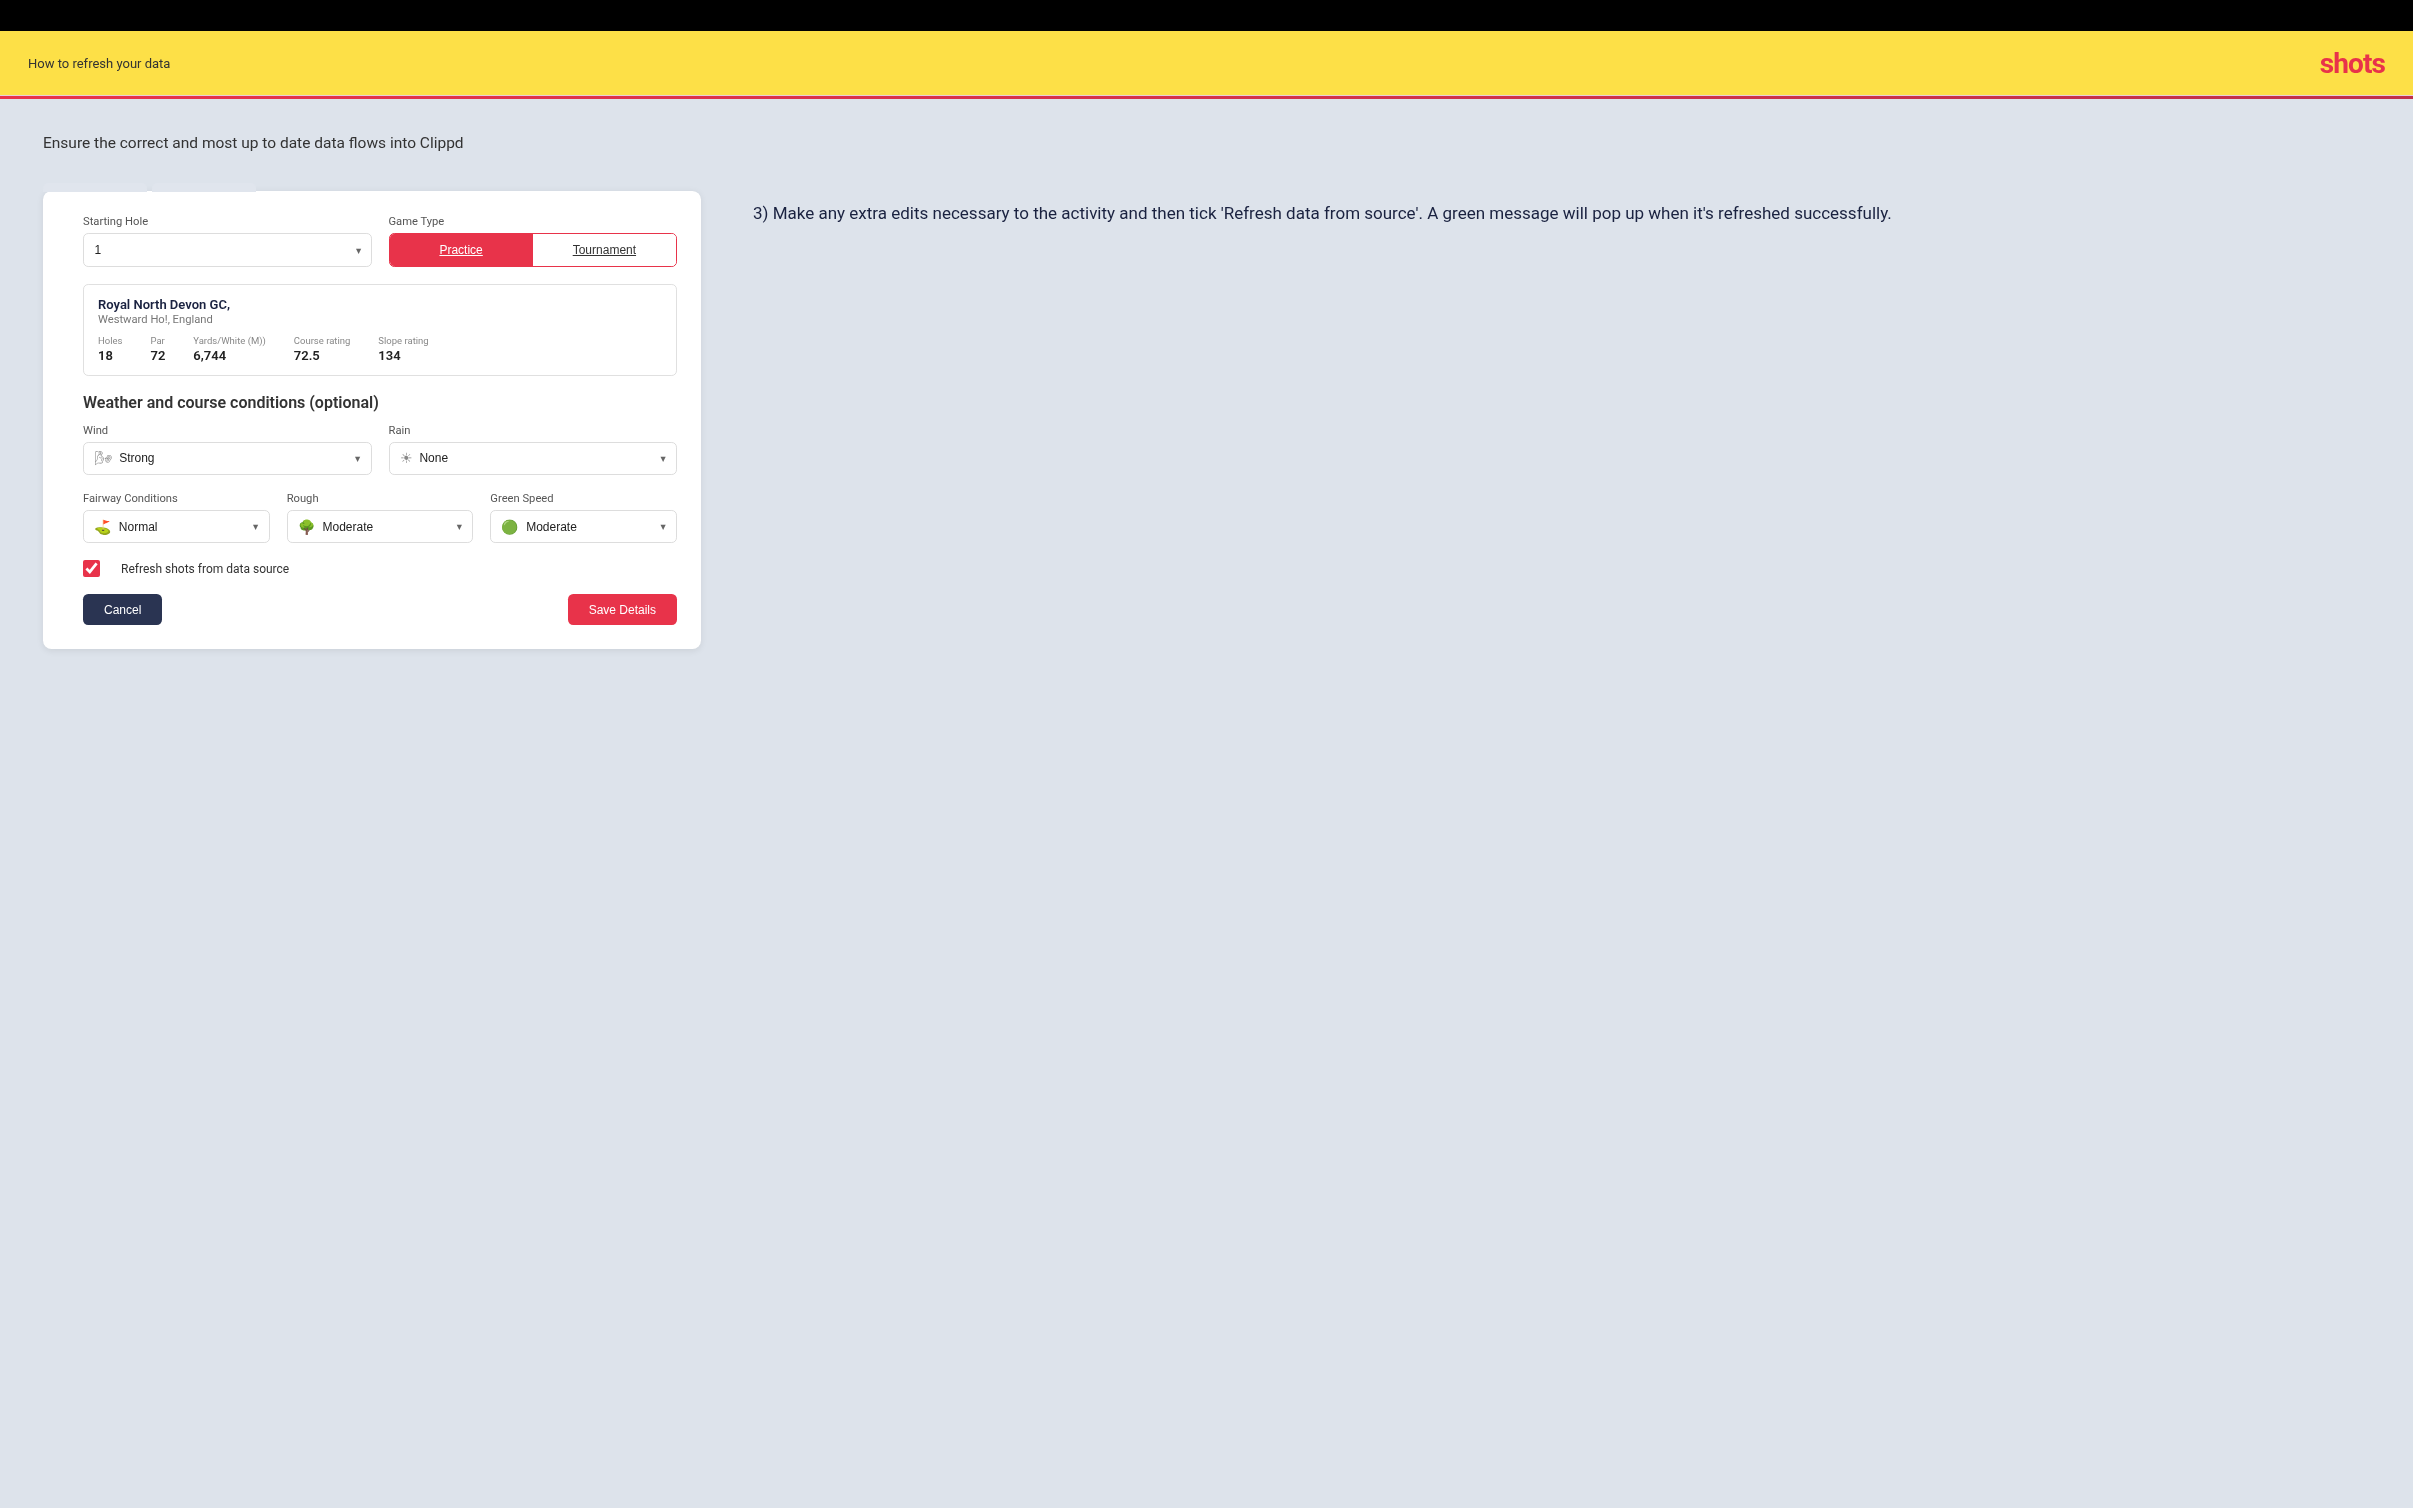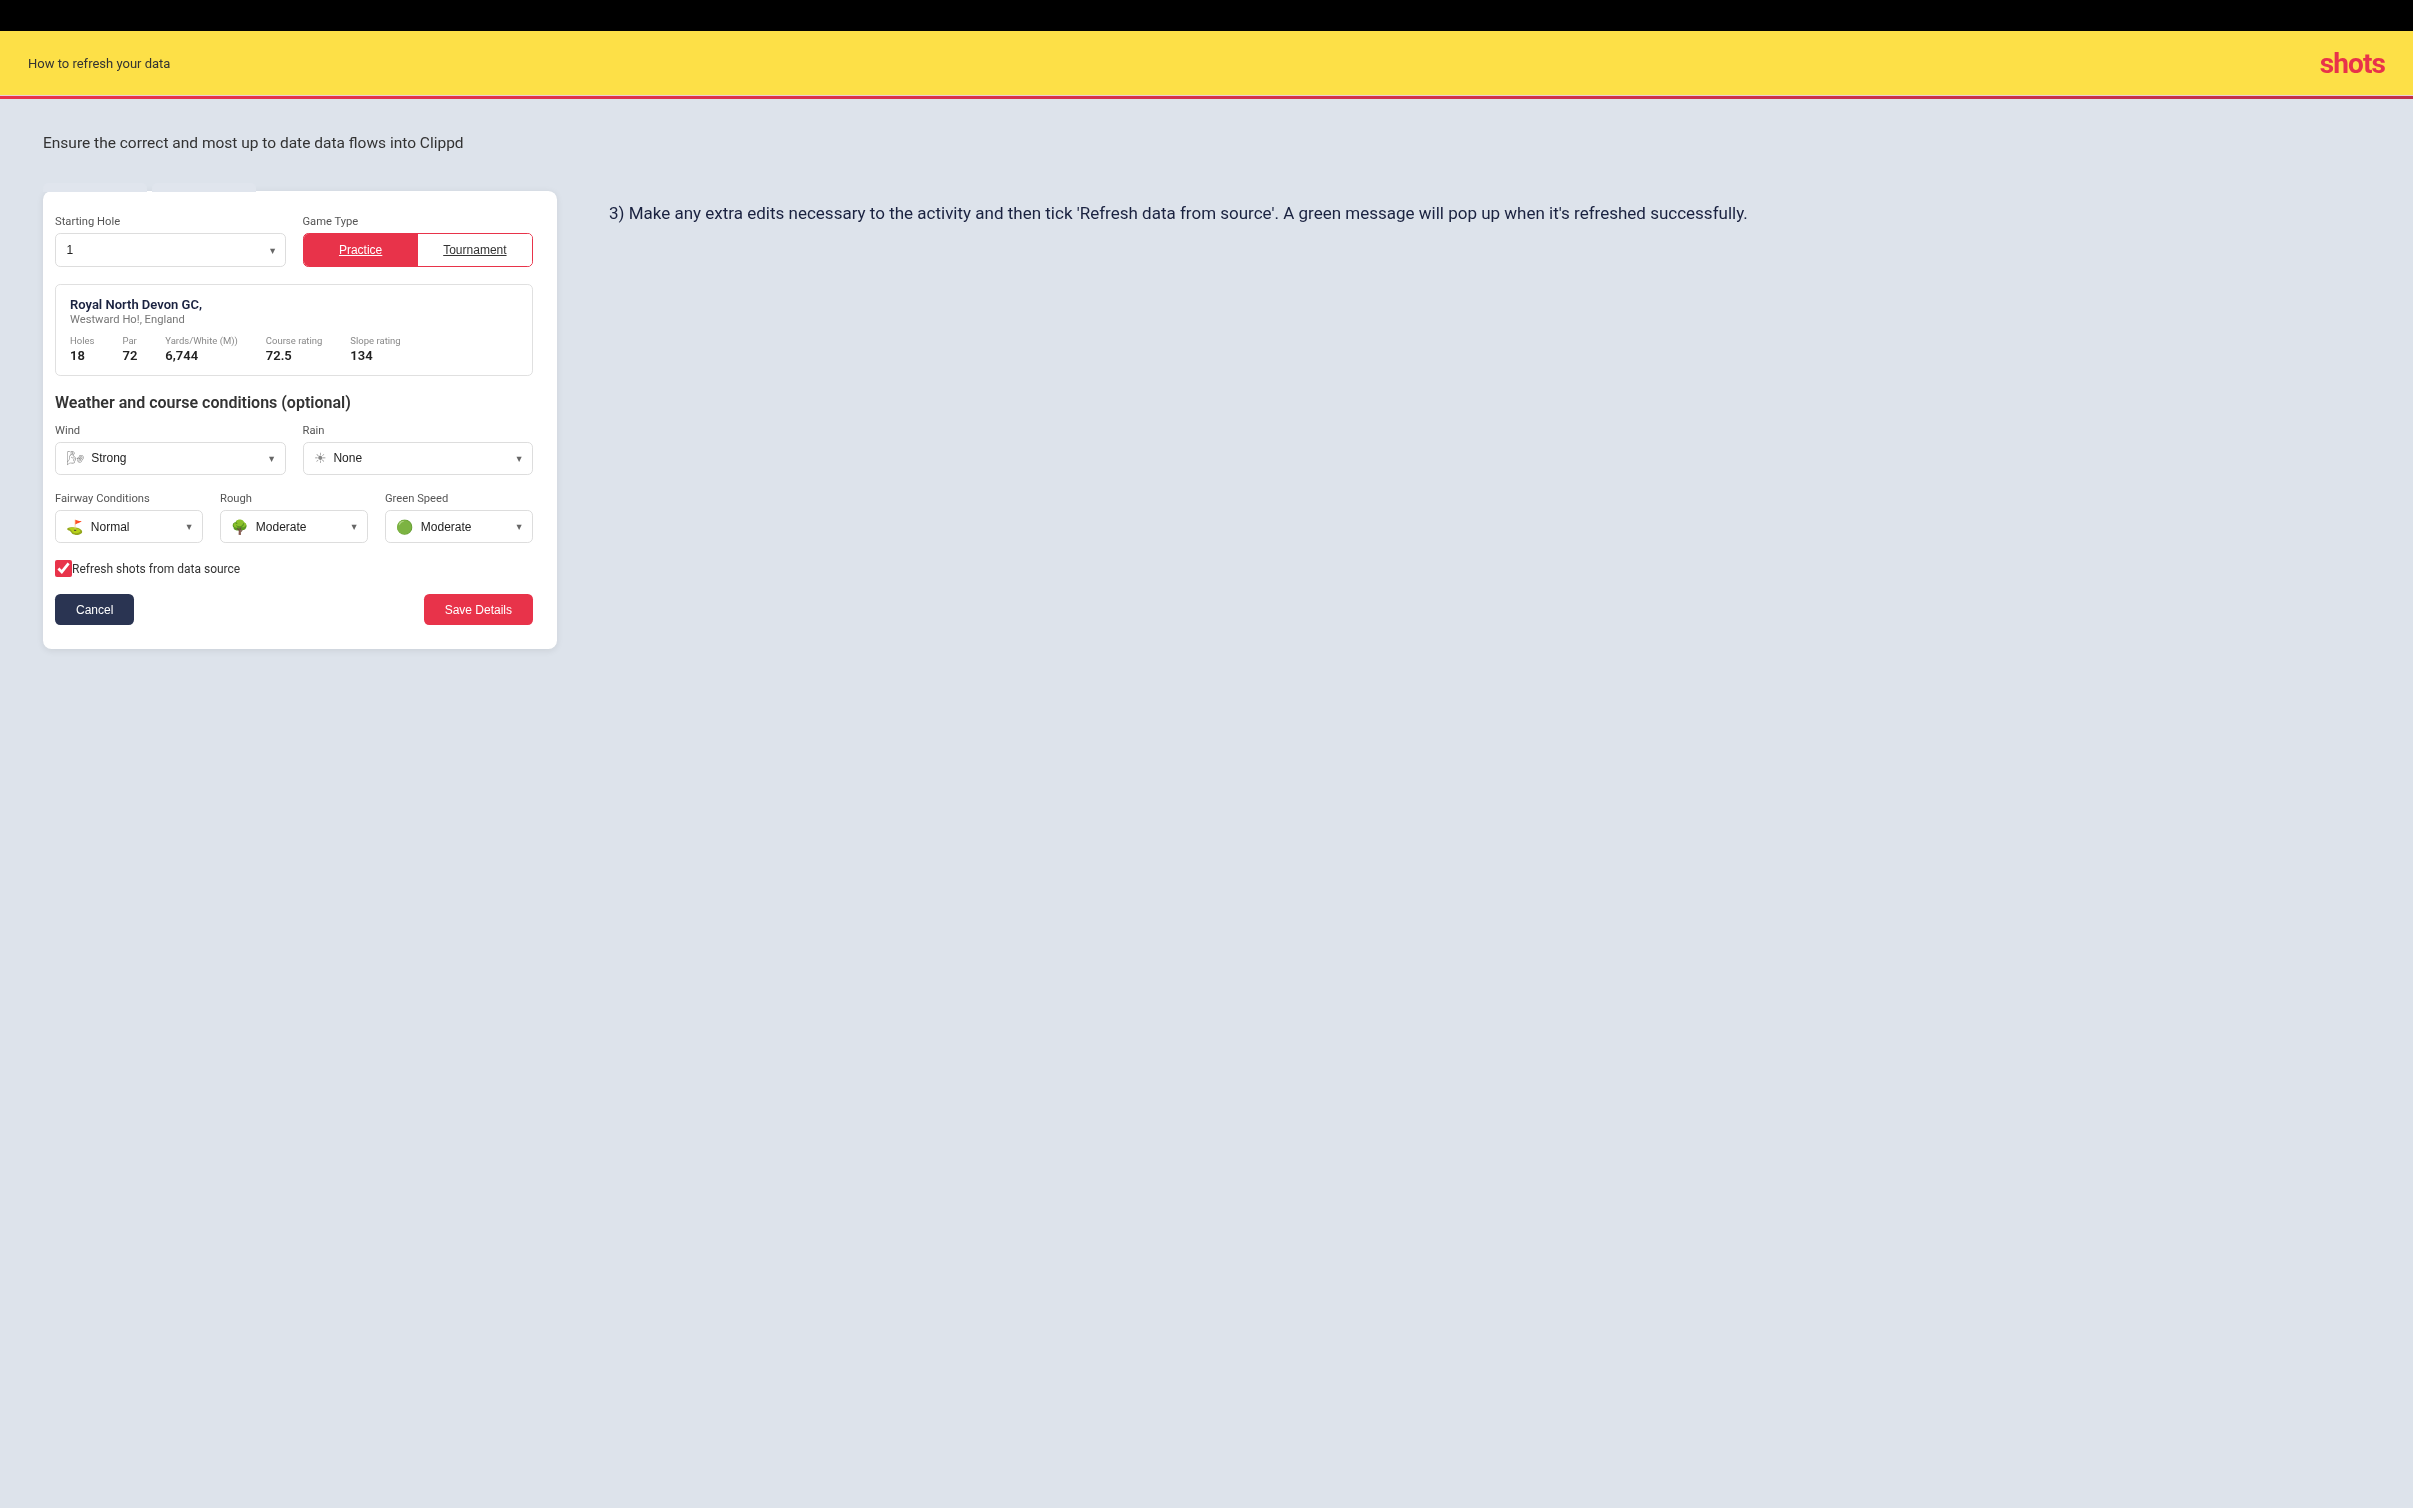--- a/index.html
+++ b/index.html
@@ -54,22 +54,22 @@
       margin-bottom: 31px;
     }
     .content-area {
       display: flex;
       gap: 52px;
       align-items: flex-start;
     }
     .form-card {
       background: #fff;
       border-radius: 8.6px;
-      padding: 24px 24px 24px 12px;
-      width: 514px;
+      padding: 24px 24px 24px 40px;
+      width: 658px;
       flex-shrink: 0;
       box-shadow: 0 1.7px 7px rgba(0,0,0,0.08);
     }
     .form-row {
       display: flex;
       gap: 17px;
       margin-bottom: 17px;
     }
     .form-group {
       display: flex;
@@ -195,21 +195,21 @@
       cursor: pointer;
     }
     .select-with-icon .chevron-icon {
       position: static;
       transform: none;
       margin-left: auto;
     }
     .checkbox-row {
       display: flex;
       align-items: center;
-      gap: 0;
+      gap: 21px;
       margin-bottom: 17px;
       margin-top: 7px;
     }
     .checkbox-input {
       width: 17px;
       height: 17px;
       accent-color: #e8334a;
       cursor: pointer;
     }
     .checkbox-label {

